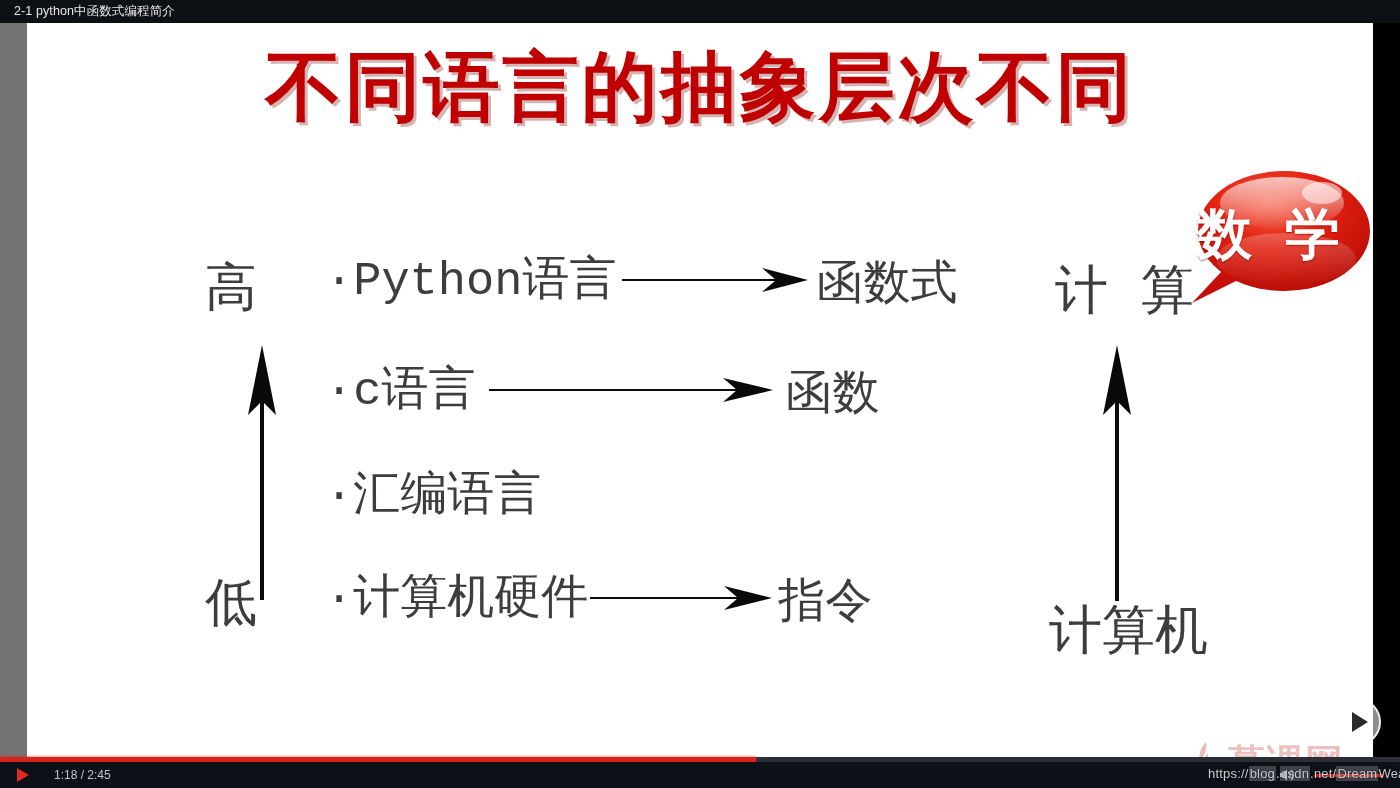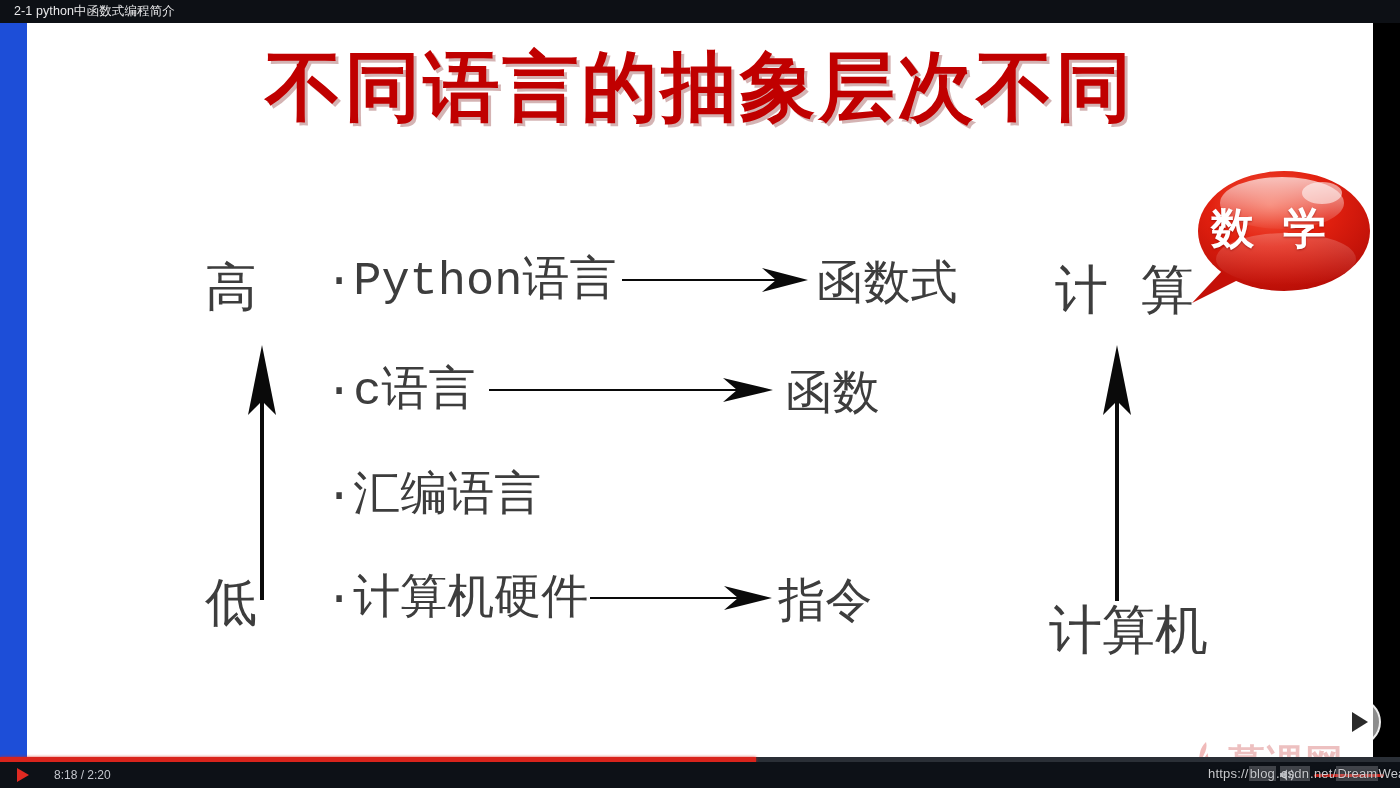--- a/index.html
+++ b/index.html
@@ -10,21 +10,21 @@
     height: 788px;
     overflow: hidden;
     background: #000;
     font-family: "Liberation Sans", "DejaVu Sans", sans-serif;
   }
 
   .player {
     position: relative;
     width: 1200px;
     height: 788px;
-    background: #1d4ed8;
+    background: #737373;
   }
 
   
   .titlebar {
     position: absolute;
     left: 0; top: 0;
     width: 1400px;
     height: 23px;
     background: #0d1015;
     display: flex;
@@ -138,21 +138,21 @@
     top: 140px;
     width: 210px;
     height: 150px;
   }
   .bubble-text {
     position: absolute;
     left: 0;
     top: 44px;
     width: 180px;
     text-align: center;
-    font-size: 43px;
+    font-size: 55px;
     font-weight: bold;
     color: #ffffff;
     letter-spacing: 7px;
     font-family: "DejaVu Sans", "Liberation Sans", sans-serif;
     text-shadow: 0 1px 2px rgba(120,0,0,0.55);
     line-height: 1;
     pointer-events: none;
   }
 
   
@@ -404,21 +404,21 @@
   </div>
 
   <div class="progress">
     <div class="progress-fill" id="progress-fill" style="width: 54%;"></div>
   </div>
 
   <div class="controls">
     <div class="ctrl-play">
       <div class="ctrl-play-tri"></div>
     </div>
-    <div class="ctrl-time">8:18 / 2:20</div>
+    <div class="ctrl-time">1:18 / 2:45</div>
 
     <div class="ctrl-right">
       <div class="ctrl-volume">
         <svg width="18" height="16" viewBox="0 0 18 16" xmlns="http://www.w3.org/2000/svg">
           <path d="M2 6 L5 6 L9 2.5 L9 13.5 L5 10 L2 10 Z" fill="#c8cbd1"></path>
           <path d="M11 5 A4.2 4.2 0 0 1 11 11" stroke="#c8cbd1" stroke-width="1.4" fill="none"></path>
           <path d="M13.2 3 A7 7 0 0 1 13.2 13" stroke="#c8cbd1" stroke-width="1.4" fill="none"></path>
         </svg>
       </div>
       <div class="volume-slider">

